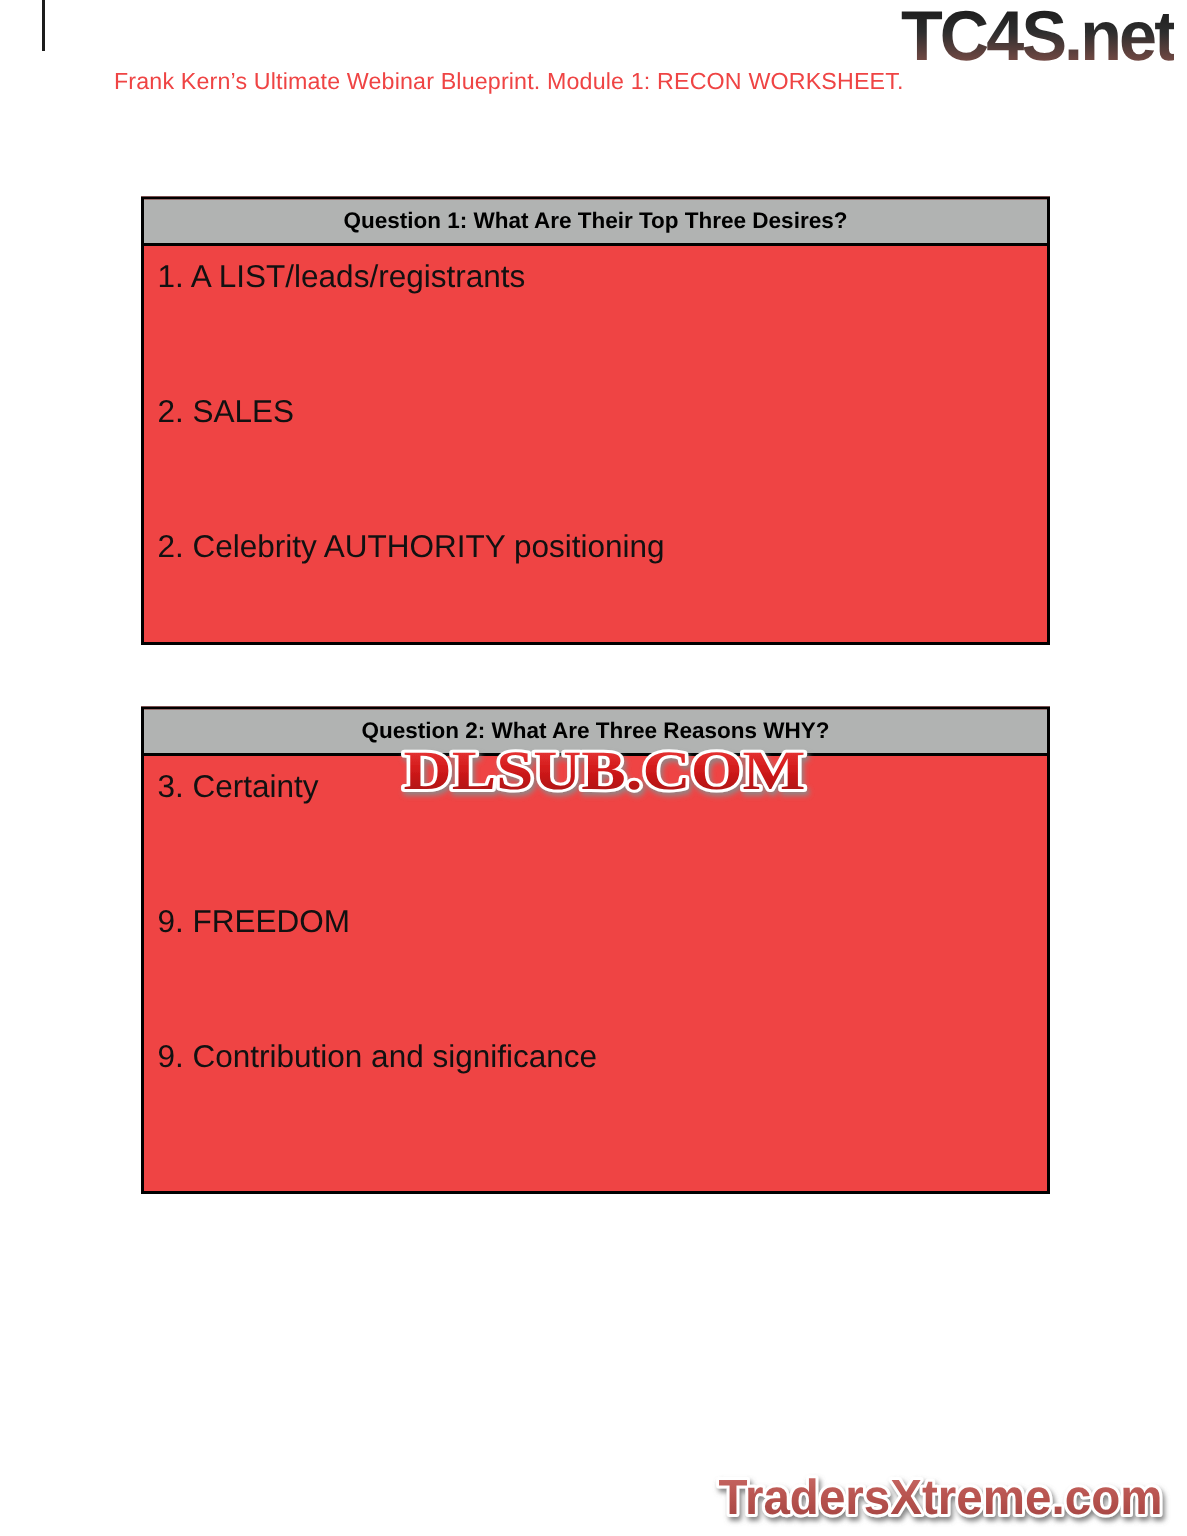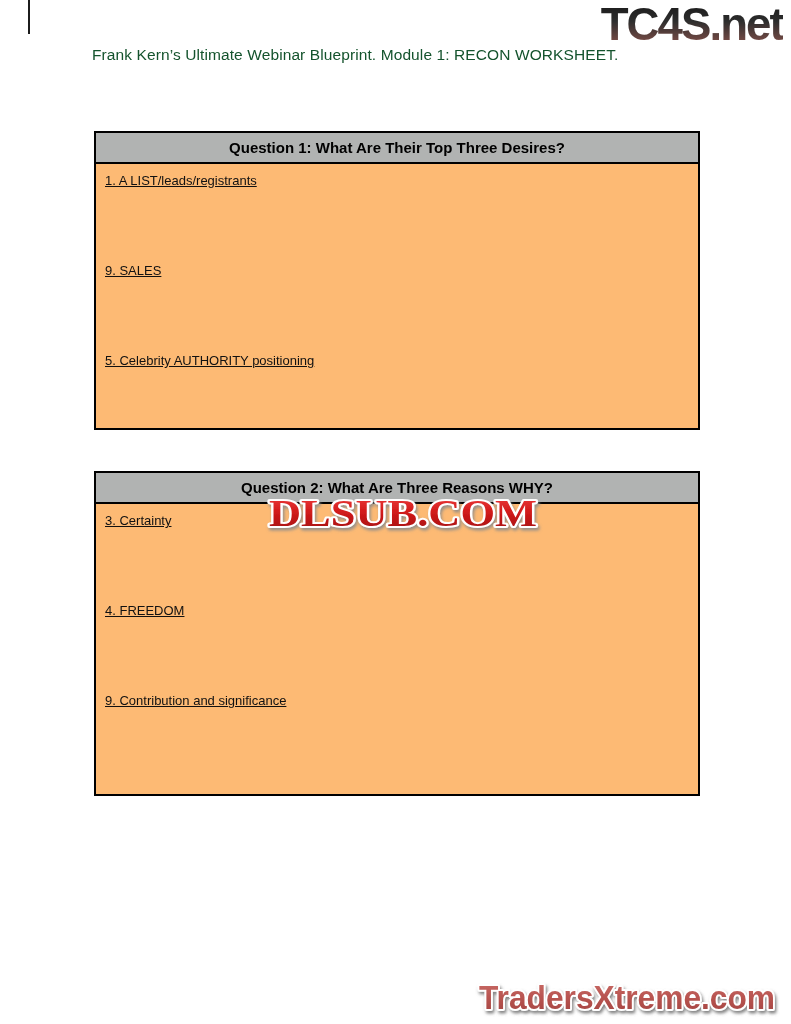--- a/index.html
+++ b/index.html
@@ -2,46 +2,46 @@
 <html><head>
 <meta charset="utf-8">
 <style>
   html,body{margin:0;padding:0;}
   body{
     width:791px;height:1024px;position:relative;background:#ffffff;
     font-family:"Liberation Sans", sans-serif;color:#1a1a1a;overflow:hidden;
   }
   .scan-line{position:absolute;left:28px;top:0;width:2px;height:34px;background:#1c1c1c;}
   .doc-title{
-    position:absolute;left:92px;top:46px;font-size:15.5px;color:#14532d;
+    position:absolute;left:76px;top:46px;font-size:15.5px;color:#ef4444;
     letter-spacing:0.1px;white-space:nowrap;
   }
   .tc4s-logo{
     position:absolute;top:0px;right:8px;
     font-family:"Liberation Sans", sans-serif;font-weight:900;font-size:47px;line-height:48px;
     letter-spacing:-2px;transform:scaleX(0.97);transform-origin:right top;
     background:linear-gradient(180deg,#161616 0%,#2e2e2e 45%,#6d4742 82%,#9c7069 100%);
     -webkit-background-clip:text;background-clip:text;color:transparent;
     text-shadow:none;white-space:nowrap;
   }
   .qtable{
-    position:absolute;left:94px;width:606px;border:2px solid #000;background:#fdba74;
+    position:absolute;left:94px;width:606px;border:2px solid #000;background:#ef4444;
     box-sizing:border-box;
   }
   .qtable.t1{top:131px;height:299px;}
   .qtable.t2{top:471px;height:325px;}
   .qtable .hdr{
     height:29px;background:#b1b3b2;border-bottom:2px solid #000;
     display:flex;align-items:center;justify-content:center;
     font-weight:bold;font-size:15px;color:#000;
   }
   .qtable .body{position:relative;height:266px;}
   .qtable .row{
     height:90px;box-sizing:border-box;padding:9px 0 0 9px;
-    font-size:13px;color:#111;text-decoration:underline;
+    font-size:21px;color:#111;
   }
   .watermark{
     position:absolute;left:260px;top:489px;width:286px;height:48px;pointer-events:none;
   }
   .bottom-logo{
     position:absolute;left:468px;top:974px;width:318px;height:48px;
   }
 </style>
 </head>
 <body>
@@ -49,30 +49,30 @@
 <div class="scan-line"></div>
 
 <div class="tc4s-logo">TC4S.net</div>
 
 <div class="doc-title">Frank Kern’s Ultimate Webinar Blueprint. Module 1: RECON WORKSHEET.</div>
 
 <div class="qtable t1">
   <div class="hdr">Question 1: What Are Their Top Three Desires?</div>
   <div class="body">
     <div class="row">1. A LIST/leads/registrants</div>
-    <div class="row">9. SALES</div>
-    <div class="row">5. Celebrity AUTHORITY positioning</div>
+    <div class="row">2. SALES</div>
+    <div class="row">2. Celebrity AUTHORITY positioning</div>
   </div>
 </div>
 
 <div class="qtable t2">
   <div class="hdr">Question 2: What Are Three Reasons WHY?</div>
   <div class="body">
     <div class="row">3. Certainty</div>
-    <div class="row">4. FREEDOM</div>
+    <div class="row">9. FREEDOM</div>
     <div class="row">9. Contribution and significance</div>
   </div>
 </div>
 
 <svg class="watermark" viewBox="0 0 286 48" xmlns="http://www.w3.org/2000/svg" aria-hidden="true">
   <defs>
     <linearGradient id="redg" x1="0" y1="0" x2="0" y2="1">
       <stop offset="0" stop-color="#ef4040"></stop>
       <stop offset="0.45" stop-color="#d31b1b"></stop>
       <stop offset="1" stop-color="#9e0d10"></stop>

